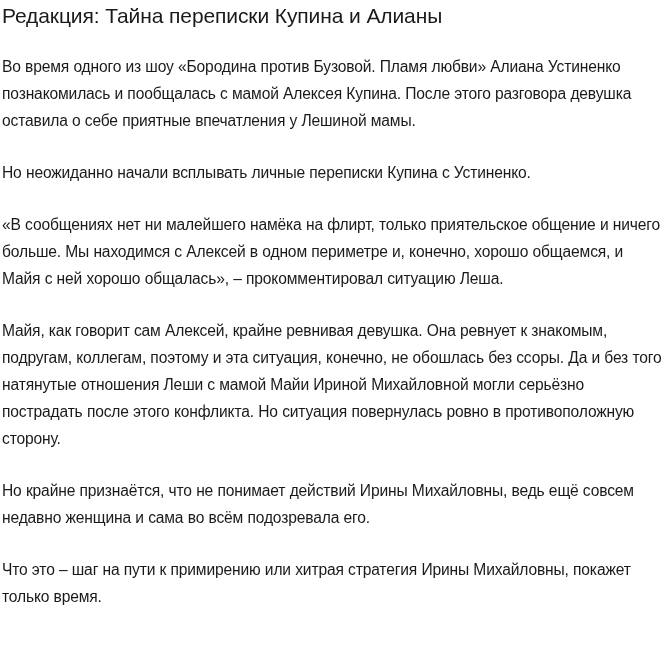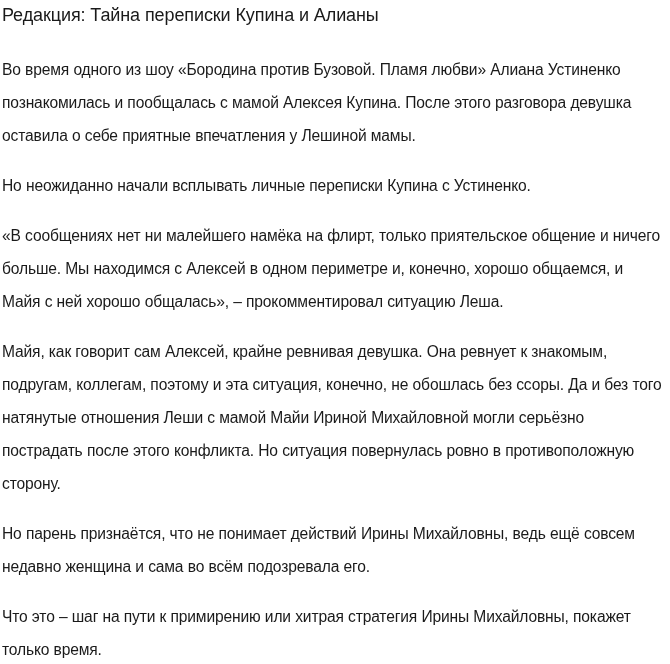--- a/index.html
+++ b/index.html
@@ -17,47 +17,47 @@
     -webkit-font-smoothing: antialiased;
   }
 
   .article {
     box-sizing: border-box;
     width: 670px;
     padding: 0px 8px 0 2px;
   }
 
   .article-title {
-    font-size: 18px;
+    font-size: 21px;
     line-height: 25px;
     font-weight: 400;
     color: #1a1a1a;
     letter-spacing: -0.1px;
     margin: 0;
     padding-top: 3px;
     white-space: nowrap;
   }
 
   .article-body {
     margin: 0;
     padding: 0;
   }
 
   .article-para {
     font-size: 15.6px;
-    line-height: 33px;
+    line-height: 27px;
     font-weight: 400;
     color: #1a1a1a;
     letter-spacing: -0.15px;
     margin: 0;
     text-align: left;
     word-spacing: 0.1px;
   }
 
-  .para-block + .para-block { margin-top: 17px; }
+  .para-block + .para-block { margin-top: 25px; }
 
   #first-block { margin-top: 25px; }
 </style>
 </head>
 <body style="background: rgb(255, 255, 255); color: rgb(26, 26, 26);">
 
 <div class="article">
 
   <h1 class="article-title">Редакция: Тайна переписки Купина и Алианы</h1>
 
@@ -74,21 +74,21 @@
     <div class="para-block">
       <p class="article-para">«В сообщениях нет ни малейшего намёка на флирт, только приятельское общение и ничего больше. Мы находимся с Алексей в одном периметре и, конечно, хорошо общаемся, и Майя с ней хорошо общалась», – прокомментировал ситуацию Леша.</p>
     </div>
 
     <div class="para-block">
       <p class="article-para">Майя, как говорит сам Алексей, крайне ревнивая девушка. Она ревнует к знакомым, подругам, коллегам, поэтому и эта ситуация, конечно, не обошлась без ссоры. Да и без того натянутые отношения Леши с мамой Майи Ириной Михайловной могли серьёзно пострадать после этого конфликта. Но ситуация повернулась ровно в противоположную сторону.</p>
     </div>
 
 
     <div class="para-block">
-      <p class="article-para">Но парень признаётся, что не понимает действий Ирины Михайловны, ведь ещё совсем недавно женщина и сама во всём подозревала его.</p>
+      <p class="article-para">Но крайне признаётся, что не понимает действий Ирины Михайловны, ведь ещё совсем недавно женщина и сама во всём подозревала его.</p>
     </div>
 
     <div class="para-block">
       <p class="article-para">Что это – шаг на пути к примирению или хитрая стратегия Ирины Михайловны, покажет только время.</p>
     </div>
 
   </div>
 </div>
 
 </body></html>

